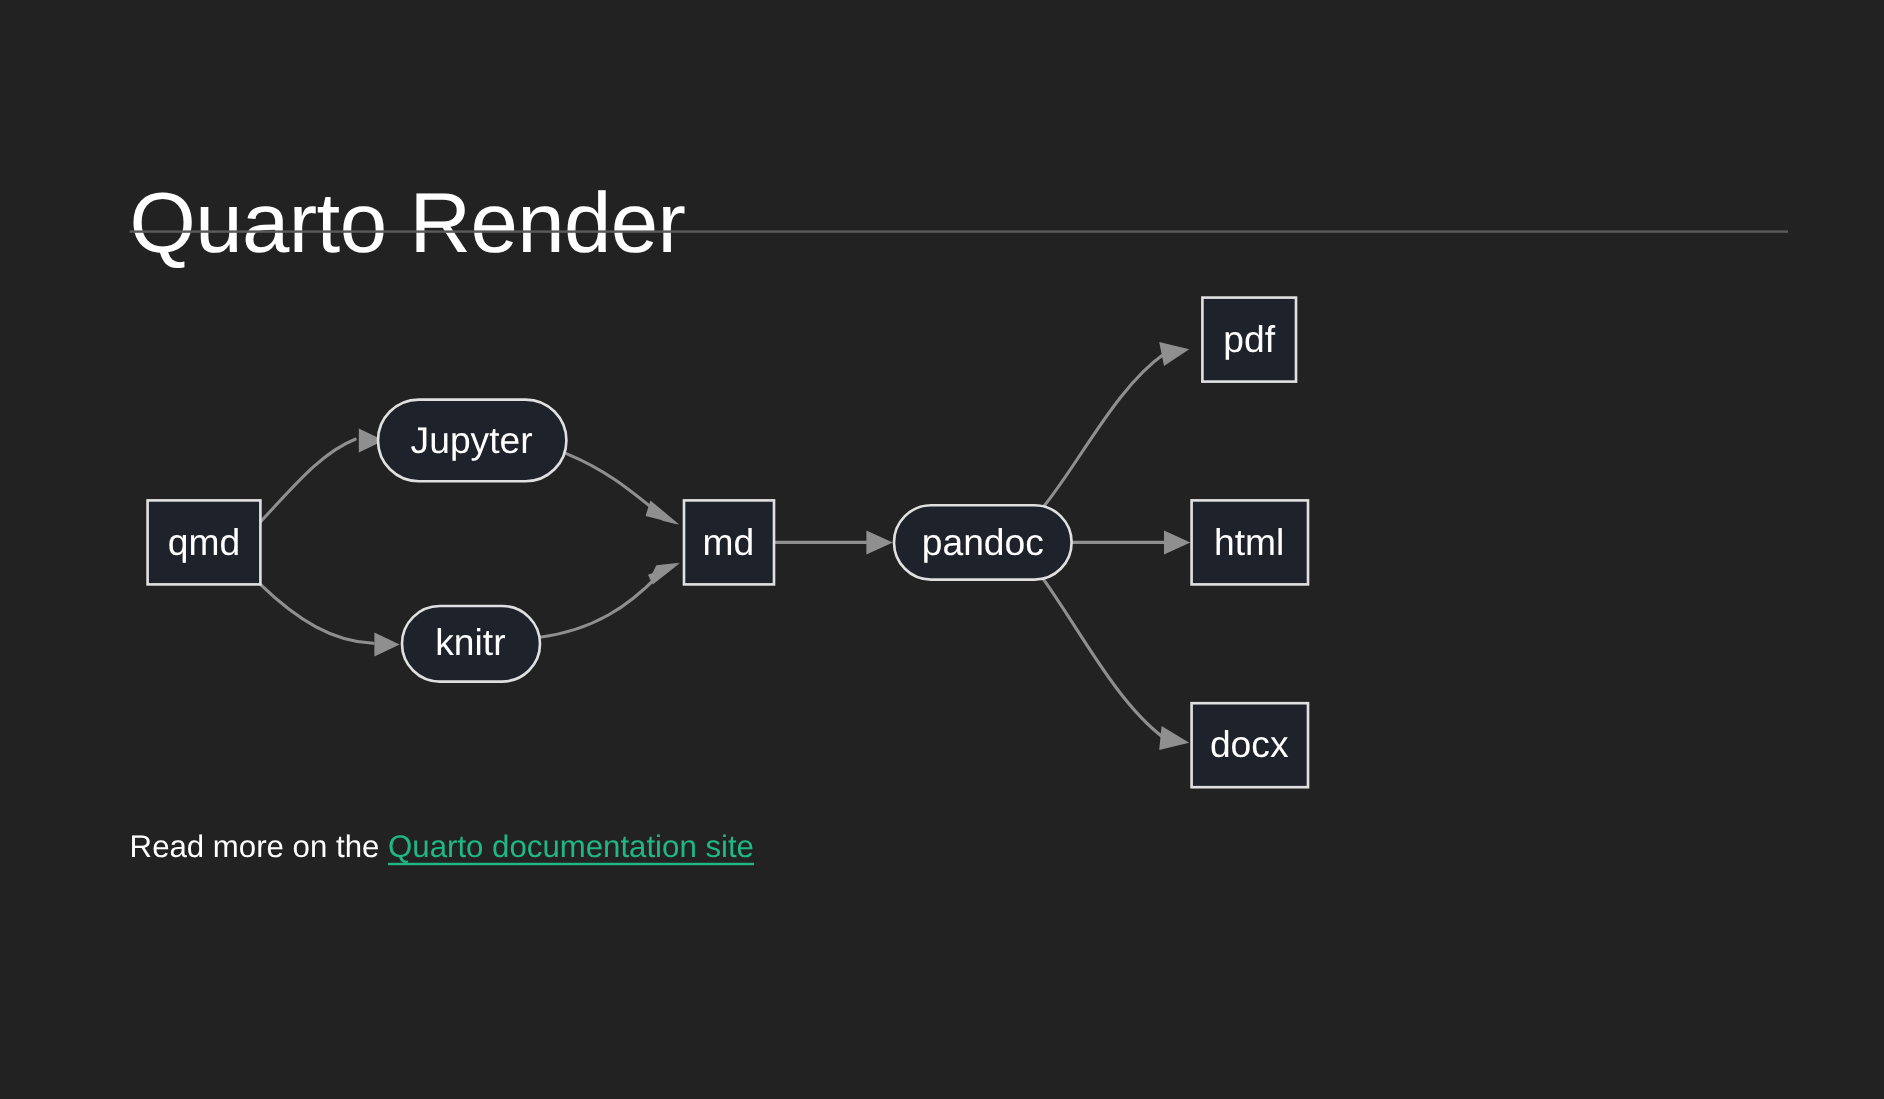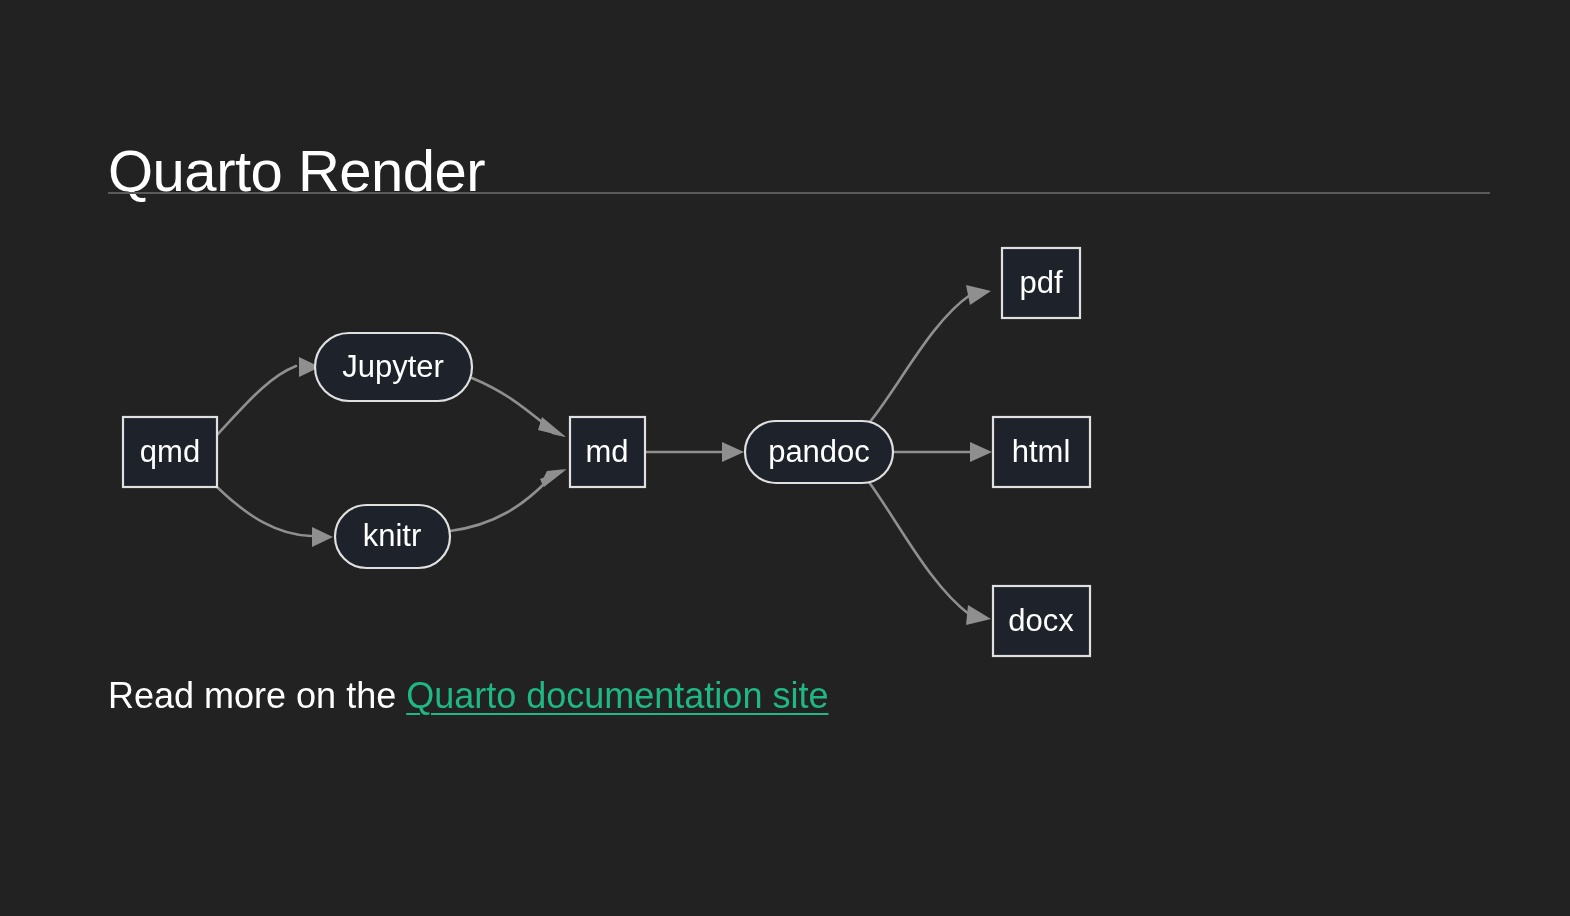--- a/index.html
+++ b/index.html
@@ -22,21 +22,21 @@
     height: 916px;
     background: #222222;
     box-sizing: border-box;
   }
 
   
   .slide-title {
     position: absolute;
     left: 108px;
     top: 100px;
-    font-size: 58px;
+    font-size: 71px;
     font-weight: 400;
     letter-spacing: -0.5px;
     color: #fff;
     line-height: 1.1;
     white-space: nowrap;
   }
   .title-rule {
     position: absolute;
     left: 108px;
     top: 192px;
@@ -79,22 +79,22 @@
   }
   .arrow-head {
     fill: #8f8f8f;
     stroke: none;
   }
 
   
   .read-more {
     position: absolute;
     left: 108px;
-    top: 672px;
-    font-size: 36px;
+    top: 688px;
+    font-size: 26px;
     color: #ffffff;
     line-height: 1.35;
     white-space: nowrap;
   }
   .read-more a,
   .doc-link {
     color: #1fb885;
     text-decoration: underline;
     text-underline-offset: 5px;
     text-decoration-thickness: 2px;

